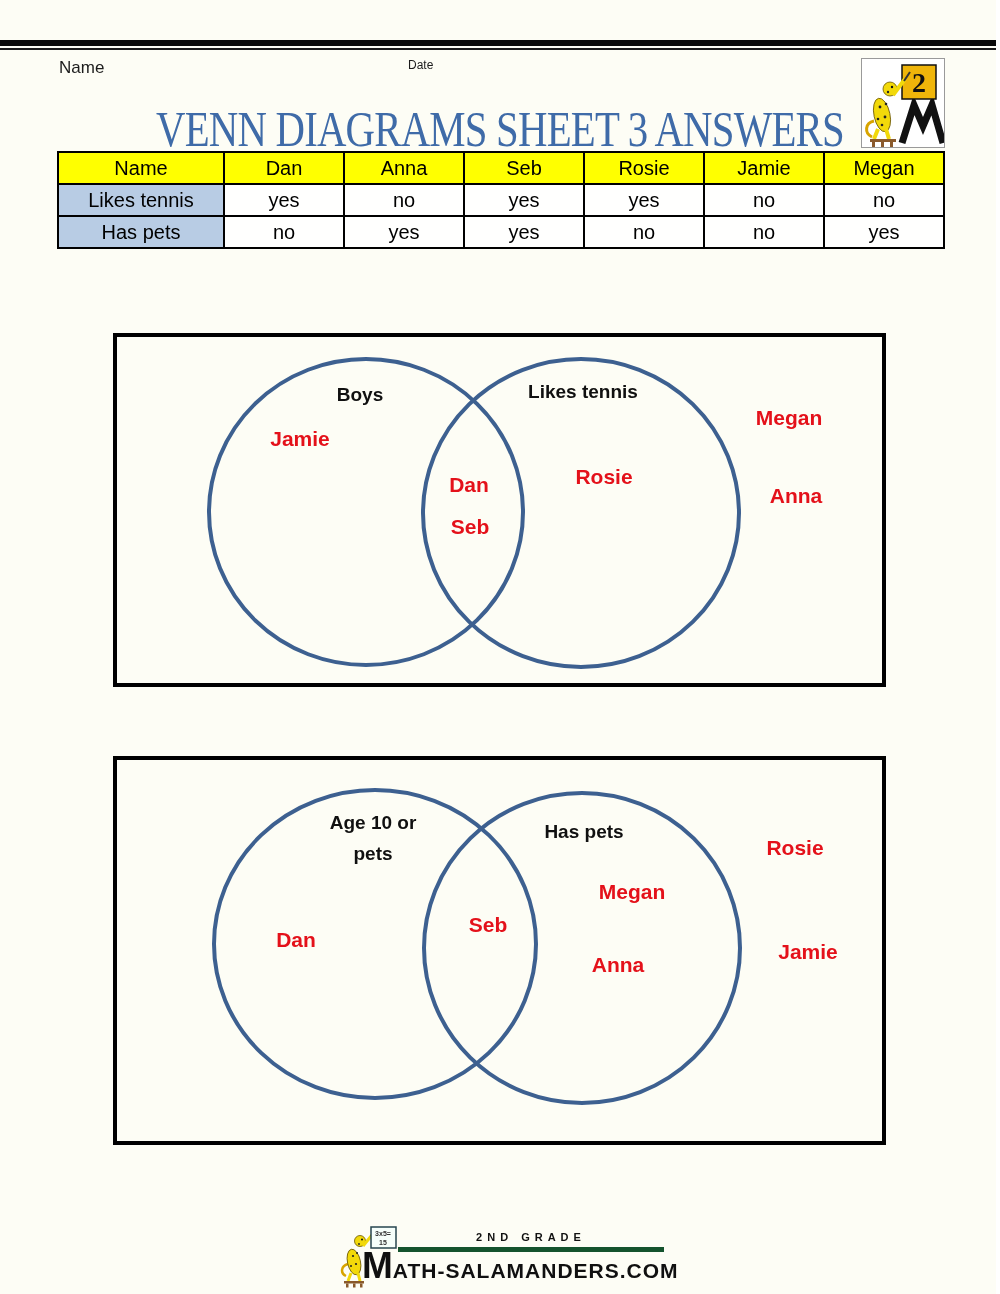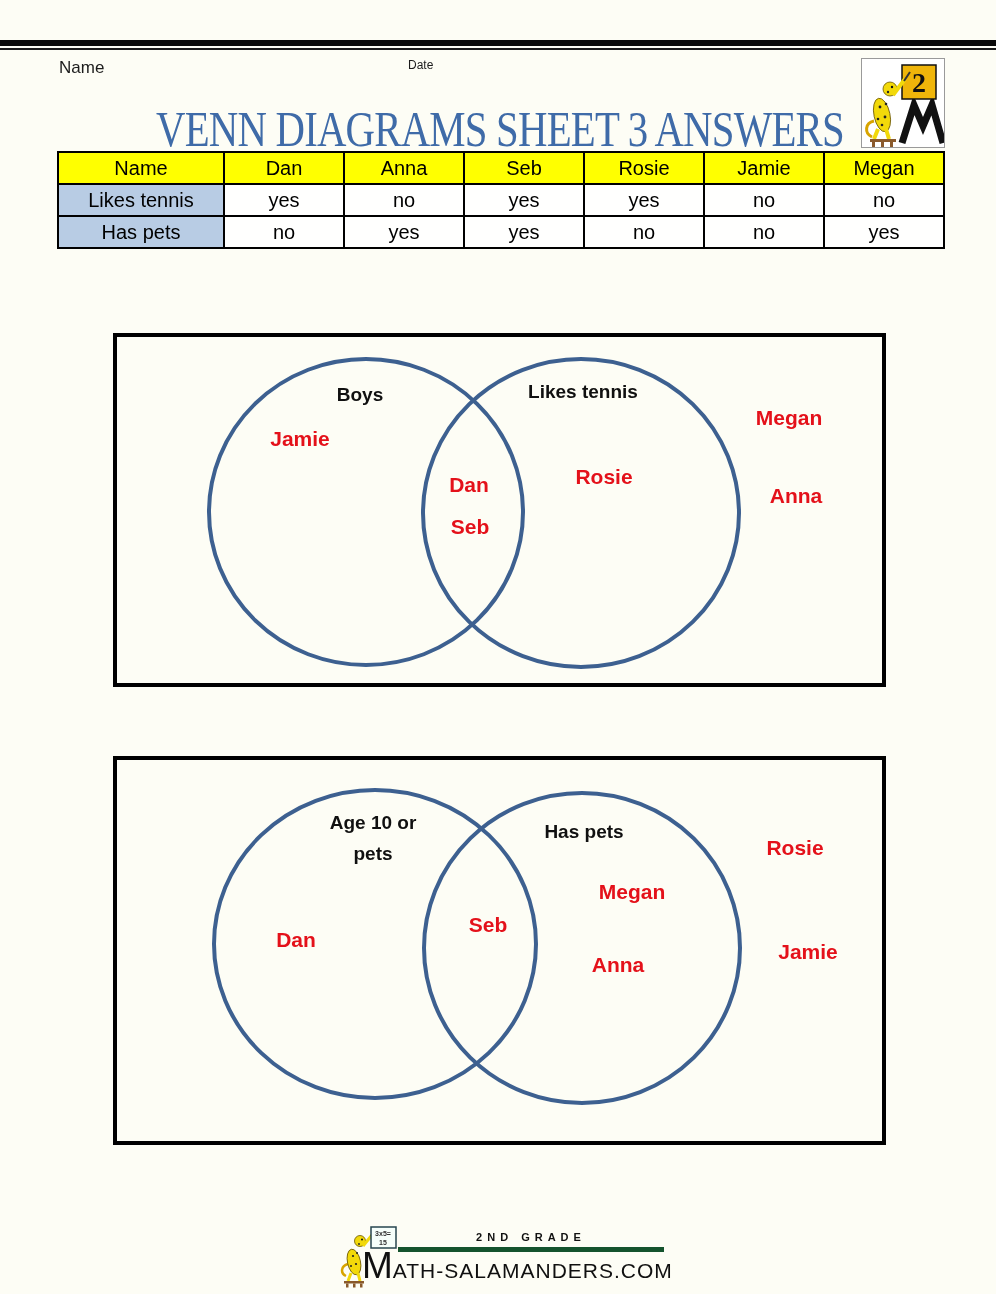--- a/index.html
+++ b/index.html
@@ -36,21 +36,21 @@
   .venn-box svg{position:absolute;left:0;top:0;}
   .vlabel{position:absolute;transform:translate(-50%,-50%);white-space:nowrap;}
   .set-label{font-weight:bold;color:#101010;font-size:19px;text-align:center;line-height:31px;}
   .red-name{font-weight:bold;color:#e4111a;font-size:21px;}
   .footer{position:absolute;left:340px;top:1224px;width:330px;height:70px;}
   .grade-banner{
     position:absolute;left:58px;top:7px;width:266px;text-align:center;
     font-size:11px;font-weight:bold;letter-spacing:5px;color:#111;
     border-bottom:5px solid #14532d;padding-bottom:4px;
   }
-  .site-name{position:absolute;left:22px;top:21px;color:#101010;font-weight:normal;white-space:nowrap;}
+  .site-name{position:absolute;left:22px;top:21px;color:#101010;font-weight:bold;white-space:nowrap;}
   .site-name .big-m{font-size:37px;letter-spacing:0;}
   .site-name .rest{font-size:21px;letter-spacing:1px;}
 </style>
 </head>
 <body>
 
 <div class="page">
 
   <div class="rule-thick"></div>
   <div class="rule-thin"></div>

